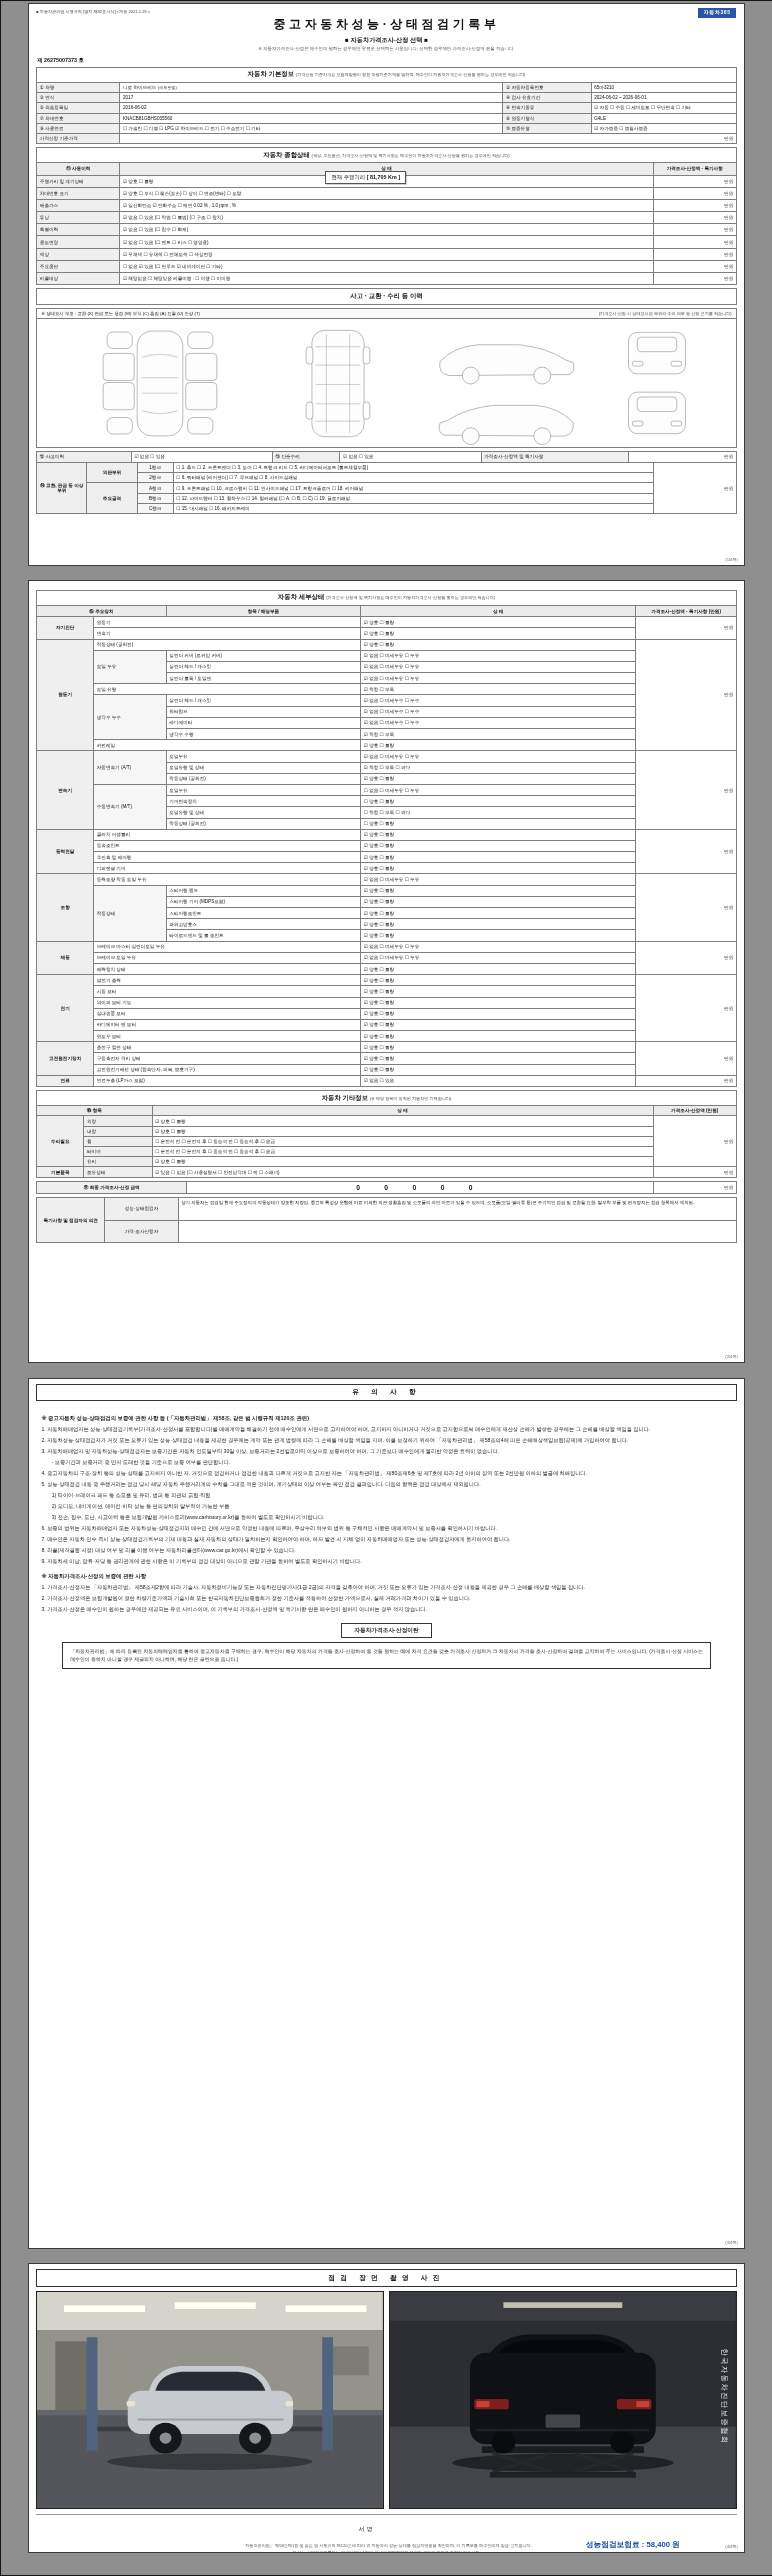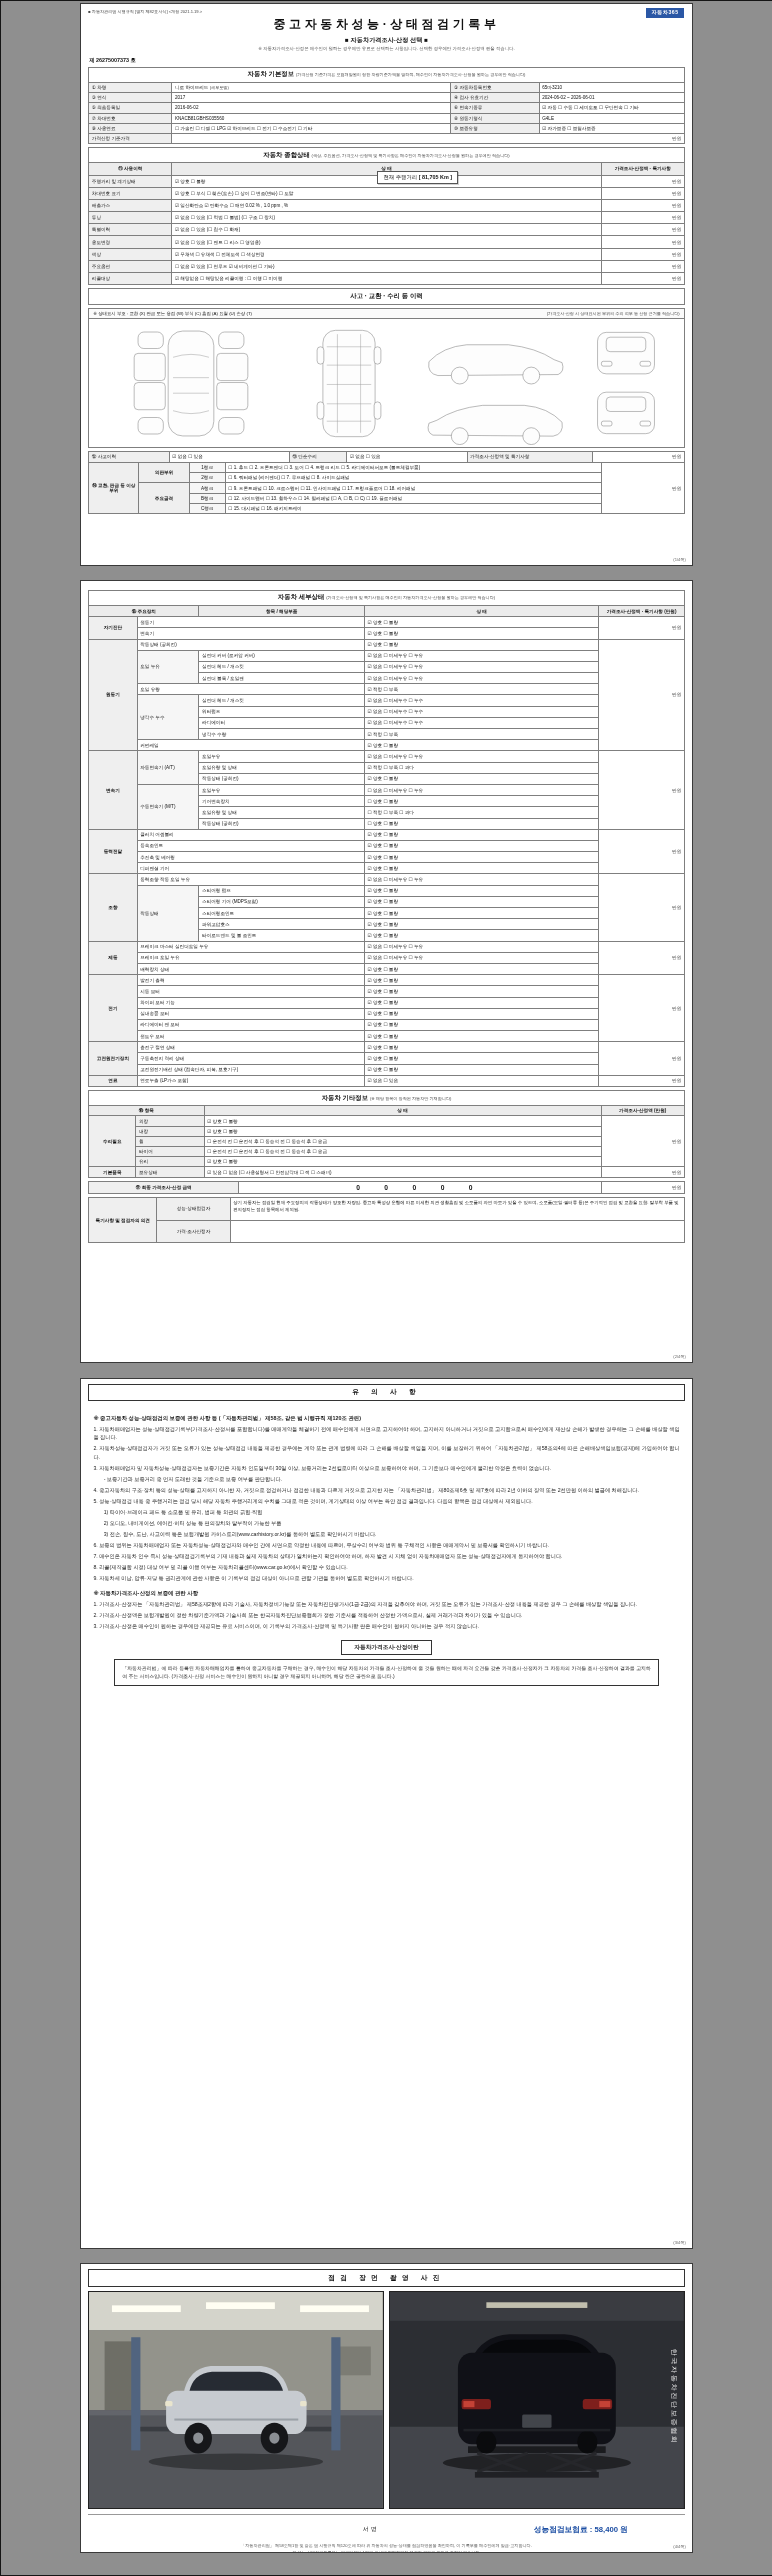--- a/index.html
+++ b/index.html
@@ -1,18 +1,18 @@
 <!DOCTYPE html>
 <html style="font-size:8.2px"><head>
 <meta charset="utf-8">
 <style>
   html,body{margin:0;padding:0;}
   body{width:773px;height:2576px;background:#8f8f8f;border:1px solid #151515;box-sizing:border-box;
        font-family:"Liberation Sans","DejaVu Sans",sans-serif;color:#111;}
-  .sheet{width:613px;margin:0 auto;background:#fff;border:0.5px solid #3a3a3a;box-sizing:border-box;
+  .sheet{width:717px;margin:0 auto;background:#fff;border:0.5px solid #3a3a3a;box-sizing:border-box;
          padding:5.2px 7.2px;position:relative;overflow:hidden;}
   .s1{height:563px;margin-top:2.1px;}
   .s2{height:783px;}
   .s3{height:871px;}
   .s4{height:290px;}
   .gap{height:14.4px;}
   .topnote{font-size:4.1px;color:#444;}
   .badge{position:absolute;top:3.6px;right:8.2px;background:#2a57a5;color:#fff;font-size:5.2px;font-weight:bold;
          padding:1.5px 5.2px;letter-spacing:0.5px;}
   .dochead{text-align:center;margin:2.1px 0 1px;}
@@ -67,21 +67,21 @@
   .nsec{font-weight:bold;margin:6.2px 0 2.1px;font-size:5.4px;}
   .nitem{margin:2.6px 0;}
   .nsub{margin-left:10.3px;color:#222;}
   .nboxwrap{text-align:center;margin-top:9.3px;}
   .nbox-title{display:inline-block;border:0.8px solid #333;font-weight:bold;font-size:5.7px;padding:2.1px 12.4px;}
   .nbox{border:0.8px solid #333;margin:4.1px 20.6px 0;padding:4.6px 7.2px;font-size:4.9px;line-height:1.6;text-align:justify;}
   .photos{display:flex;gap:5.2px;justify-content:space-between;}
   .photo{border:0.5px solid #222;background:#222;}
   .signrow{position:relative;height:27px;border-top:0.5px solid #999;margin-top:5.2px;}
   .signlabel{position:absolute;left:46%;top:10.3px;font-size:6px;color:#222;letter-spacing:2.1px;}
-  .insurance{position:absolute;right:57px;top:10px;color:#1c4ea3;font-weight:bold;font-size:7.7px;margin-left:32px;}
+  .insurance{position:absolute;right:57px;top:25px;color:#1c4ea3;font-weight:bold;font-size:7.7px;margin-left:32px;}
   .footlines{text-align:center;font-size:4.1px;color:#555;line-height:1.7;margin-top:1px;}
   svg text{font-family:inherit;}
   .dg{fill:#fdfdfd;stroke:#8a8a8a;stroke-width:1.2;}
   .dgl{fill:none;stroke:#9a9a9a;stroke-width:1;}
 </style>
 </head>
 <body>
 
 <div class="sheet s1">
   <div class="topnote">■ 자동차관리법 시행규칙 [별지 제82호서식] &lt;개정 2021.1.19.&gt;</div>

